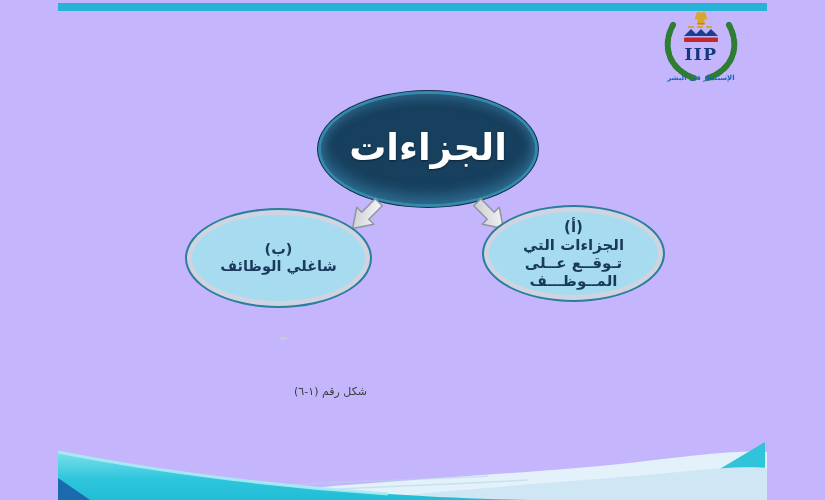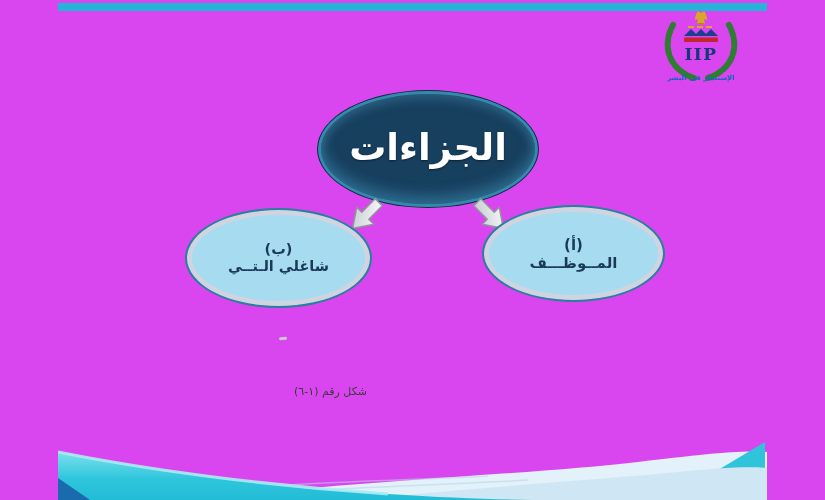--- a/index.html
+++ b/index.html
@@ -1,17 +1,17 @@
 <!DOCTYPE html>
 <html lang="ar" style="--top-bar: #26b3d7; --root-fill: #173f5e; --root-border: #3489ad; --root-text: #ffffff; --node-fill: #a6dbf0; --node-ring: #cfd4e0; --node-border: #2b7e9c; --node-text: #1b3a5b;"><head>
 <meta charset="utf-8">
 <style>
   html,body{margin:0;padding:0;background:#fff;}
   #stage{
-    position:relative;width:825px;height:500px;background:#d946ef;
+    position:relative;width:825px;height:500px;background:#c4b5fd;
     overflow:hidden;font-family:"DejaVu Sans",sans-serif;
   }
   
   .top-bar{
     position:absolute;left:58px;top:3px;width:709px;height:8px;
     background:var(--top-bar,#26b3d7);
   }
   
   .root-node{
     position:absolute;left:318px;top:91px;width:220px;height:116px;
@@ -119,28 +119,30 @@
         <stop offset="0" stop-color="#bfc4cb"></stop>
           <stop offset="1" stop-color="#ffffff"></stop>
       </linearGradient>
     </defs>
     <polygon points="8,15 27,15 27,8 45,20 27,32 27,25 8,25" transform="rotate(45 26 20)" fill="url(#agr)" stroke="#8f959d" stroke-width="1.5" stroke-linejoin="round"></polygon>
   </svg>
 
   <div class="child-node node-a">
     <div class="node-text">
       <div>(أ)</div>
+      <div>الجزاءات التي</div>
+      <div>تـوقــع عــلى</div>
       <div>المــوظـــف</div>
     </div>
   </div>
 
   <div class="child-node node-b">
     <div class="node-text">
       <div>(ب)</div>
-      <div>شاغلي الـتــي</div>
+      <div>شاغلي الوظائف</div>
     </div>
   </div>
 
   <div class="stray-mark"></div>
 
   <div class="caption">شكل رقم (١-٦)</div>
 
   <svg class="waves" viewBox="0 0 709 76" preserveAspectRatio="none">
     <defs>
       <linearGradient id="swoosh" x1="0" y1="0" x2="0" y2="1">

